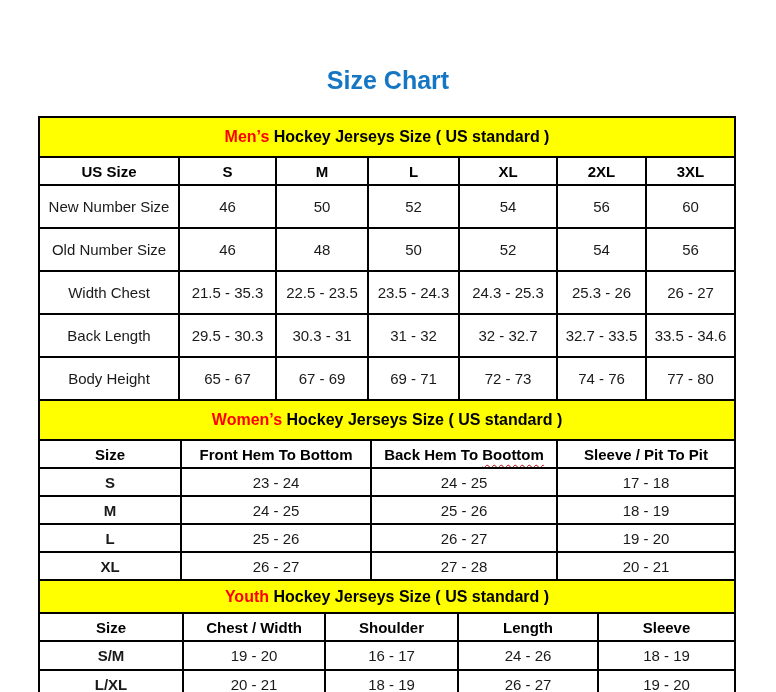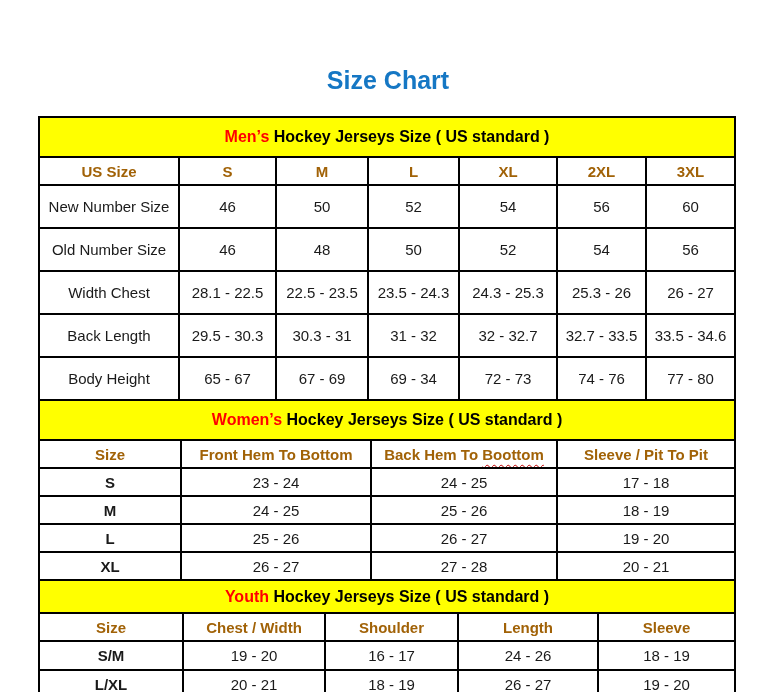--- a/index.html
+++ b/index.html
@@ -49,21 +49,21 @@
   table.men tr.data { height: 43px; }
   table.women tr.data { height: 28px; }
   table.youth tr.data { height: 29px; }
   td.band {
     background: #FFFF00;
     font-weight: bold;
     font-size: 16px;
     color: #000000;
   }
   td.band .accent { color: #FF0000; }
-  th { font-weight: bold; color: #a16207; }
+  th { font-weight: bold; color: #000000; }
   td.lbl { font-weight: normal; }
   td.lbl-b { font-weight: bold; }
   .wavy {
     text-decoration: underline wavy #C00000;
     text-decoration-thickness: 1px;
     text-underline-offset: 4px;
   }
 </style>
 </head>
 <body>
@@ -108,41 +108,41 @@
       <td class="lbl">Old Number Size</td>
       <td>46</td>
       <td>48</td>
       <td>50</td>
       <td>52</td>
       <td>54</td>
       <td>56</td>
     </tr>
     <tr class="data">
       <td class="lbl">Width Chest</td>
-      <td>28.1 - 22.5</td>
+      <td>21.5 - 35.3</td>
       <td>22.5 - 23.5</td>
       <td>23.5 - 24.3</td>
       <td>24.3 - 25.3</td>
       <td>25.3 - 26</td>
       <td>26 - 27</td>
     </tr>
     <tr class="data">
       <td class="lbl">Back Length</td>
       <td>29.5 - 30.3</td>
       <td>30.3 - 31</td>
       <td>31 - 32</td>
       <td>32 - 32.7</td>
       <td>32.7 - 33.5</td>
       <td>33.5 - 34.6</td>
     </tr>
     <tr class="data">
       <td class="lbl">Body Height</td>
       <td>65 - 67</td>
       <td>67 - 69</td>
-      <td>69 - 34</td>
+      <td>69 - 71</td>
       <td>72 - 73</td>
       <td>74 - 76</td>
       <td>77 - 80</td>
     </tr>
   </tbody>
     </table>
 
   <table class="women">
     <colgroup>
       <col style="width:142px">

